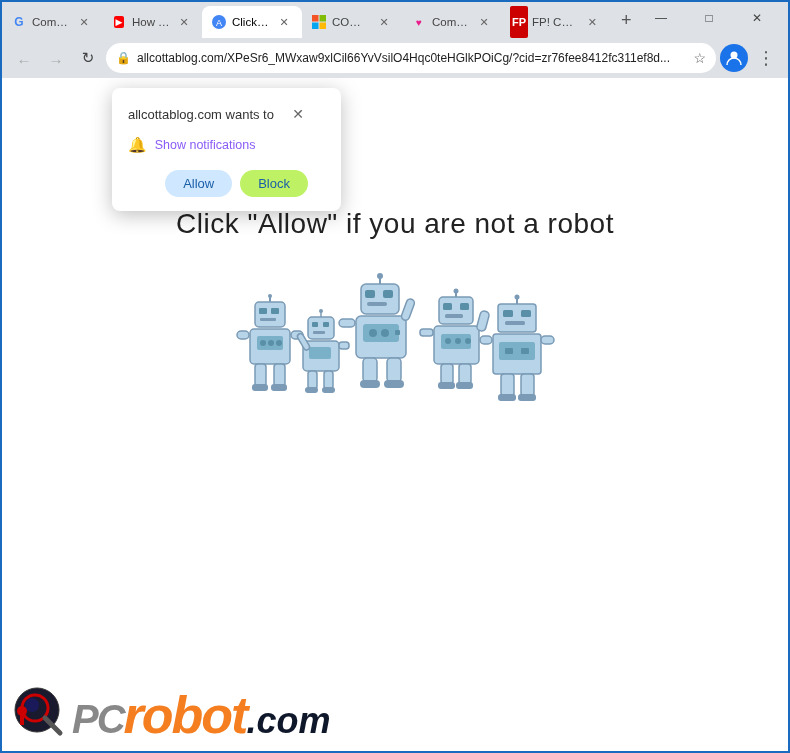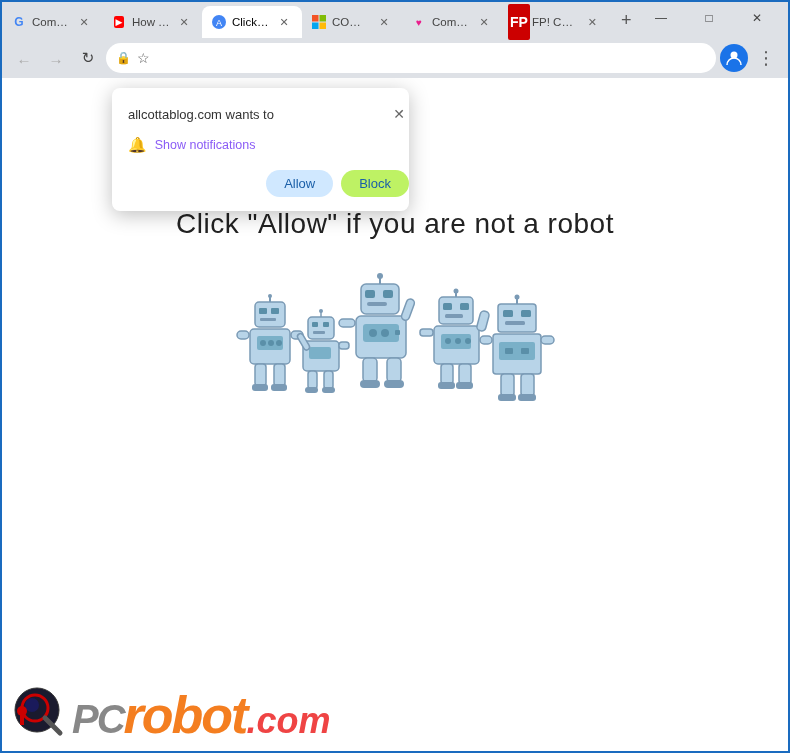--- a/index.html
+++ b/index.html
@@ -201,22 +201,22 @@
     }
 
     
     .notification-popup {
       position: absolute;
       top: 10px;
       left: 110px;
       background: #fff;
       border-radius: 8px;
       box-shadow: 0 4px 20px rgba(0,0,0,0.25);
-      padding: 16px 0 14px 16px;
-      width: 297px;
+      padding: 16px 33px 14px 16px;
+      width: 229px;
       z-index: 10;
     }
 
     .popup-header {
       display: flex;
       align-items: center;
       justify-content: space-between;
       margin-bottom: 12px;
     }
 
@@ -314,21 +314,21 @@
     .pcrisk-logo-icon {
       width: 60px;
       height: 60px;
       flex-shrink: 0;
     }
 
     
     .favicon-g { color: #4285f4; font-weight: 700; font-size: 12px; }
     .favicon-yt { background: #ff0000; color: #fff; font-size: 9px; border-radius: 2px; padding: 1px 2px; }
     .favicon-combo { color: #e91e8c; font-size: 10px; }
-    .favicon-fp { background: #cc0000; color: #fff; font-size: 14px; border-radius: 2px; padding: 10px 2px; font-weight: 700; }
+    .favicon-fp { background: #cc0000; color: #fff; font-size: 11px; border-radius: 2px; padding: 10px 2px; font-weight: 700; }
   </style>
 </head>
 <body>
 
 <div>
 
   <div class="tab-bar">
 
     <div class="tab">
       <div class="tab-favicon favicon-g">G</div>
@@ -391,20 +391,21 @@
     </div>
   </div>
 
   <div class="address-bar-row">
     <div class="nav-btn disabled">←</div>
     <div class="nav-btn disabled">→</div>
     <div class="nav-btn">↻</div>
 
     <div class="address-bar">
       <span class="address-lock">🔒</span>
+      <span class="address-text">allcottablog.com/XPeSr6_MWxaw9xlCil66YvVsilO4Hqc0teHGlkPOiCg/?cid=zr76fee8412fc311ef8d...</span>
       <span class="star-btn">☆</span>
     </div>
 
     <div class="profile-btn">
       <svg width="16" height="16" viewBox="0 0 16 16" fill="none">
         <circle cx="8" cy="5" r="3.5" fill="#fff"></circle>
         <path d="M1 15c0-3.866 3.134-7 7-7s7 3.134 7 7" stroke="#fff" stroke-width="1.5" fill="none"></path>
       </svg>
     </div>
     <div class="more-btn">⋮</div>
@@ -552,17 +553,17 @@
       <circle cx="25" cy="25" r="22" fill="#1a1a2e" stroke="#333" stroke-width="1"></circle>
       <circle cx="23" cy="23" r="13" fill="#1a1a2e" stroke="#cc0000" stroke-width="3"></circle>
       <circle cx="20" cy="20" r="7" fill="#1a1a7a" opacity="0.6"></circle>
       <line x1="33" y1="33" x2="48" y2="48" stroke="#555" stroke-width="5" stroke-linecap="round"></line>
 
       <circle cx="10" cy="26" r="5" fill="#cc0000"></circle>
       <line x1="10" y1="26" x2="10" y2="40" stroke="#cc0000" stroke-width="4"></line>
     </svg>
 
     <div>
-      <span style="font-size:40px; font-weight:900; color:#888; font-style:italic; letter-spacing:-2px;">PC</span><span style="font-size:52px; font-weight:900; color:#f47e20; font-style:italic; letter-spacing:-2px;">robot</span><span style="font-size:36px; font-weight:900; color:#ef4444; font-style:italic;">.com</span>
+      <span style="font-size:40px; font-weight:900; color:#888; font-style:italic; letter-spacing:-2px;">PC</span><span style="font-size:52px; font-weight:900; color:#f47e20; font-style:italic; letter-spacing:-2px;">robot</span><span style="font-size:36px; font-weight:900; color:#0f172a; font-style:italic;">.com</span>
     </div>
   </div>
 
 </div>
 
 </body></html>

